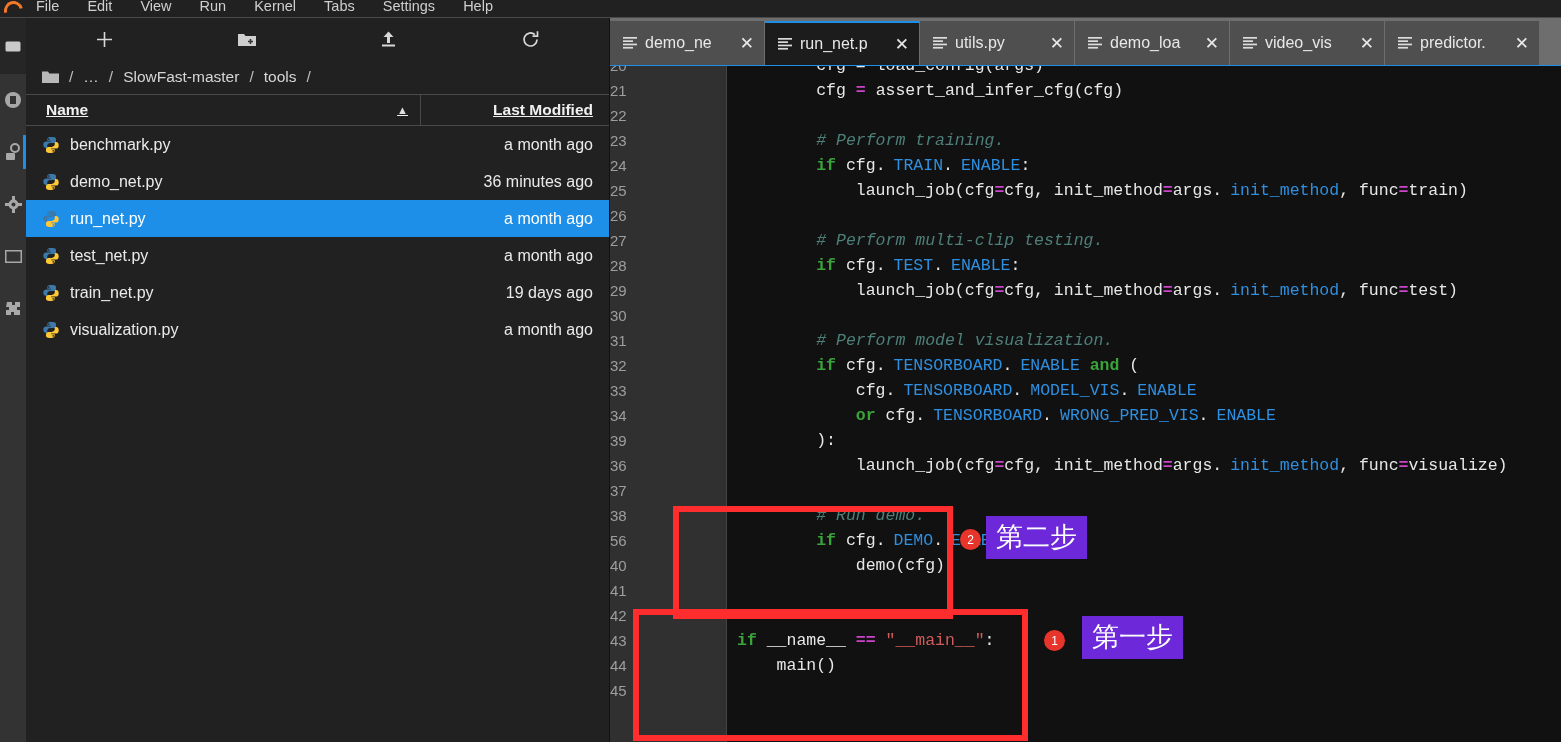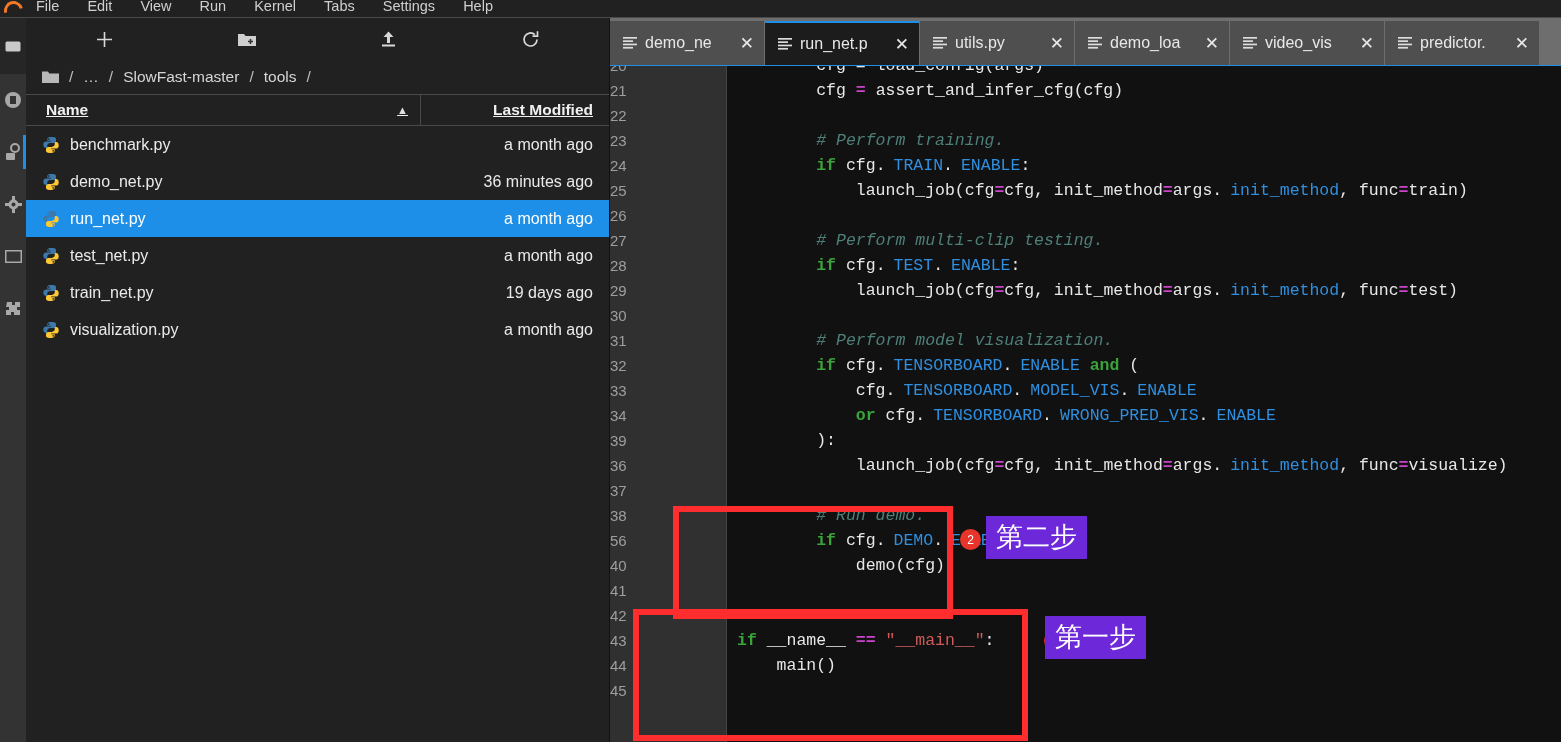--- a/index.html
+++ b/index.html
@@ -502,17 +502,17 @@
             </div>
           </div>
 
         <div class="redbox" style="left:63px; top:440px; width:280px; height:113px;"></div>
         <div class="redbox" style="left:23px; top:543px; width:395px; height:132px;"></div>
 
         <div class="step-badge" style="left:350px; top:463px;">2</div>
         <div class="step-label" style="left:376px; top:450px;">第二步</div>
 
         <div class="step-badge" style="left:434px; top:564px;">1</div>
-        <div class="step-label" style="left:435px; top:550px;text-align:right;">第一步</div>
+        <div class="step-label" style="left:472px; top:550px;text-align:right;">第一步</div>
       </div>
     </div>
   </div>
 </div>
 
 </body></html>

